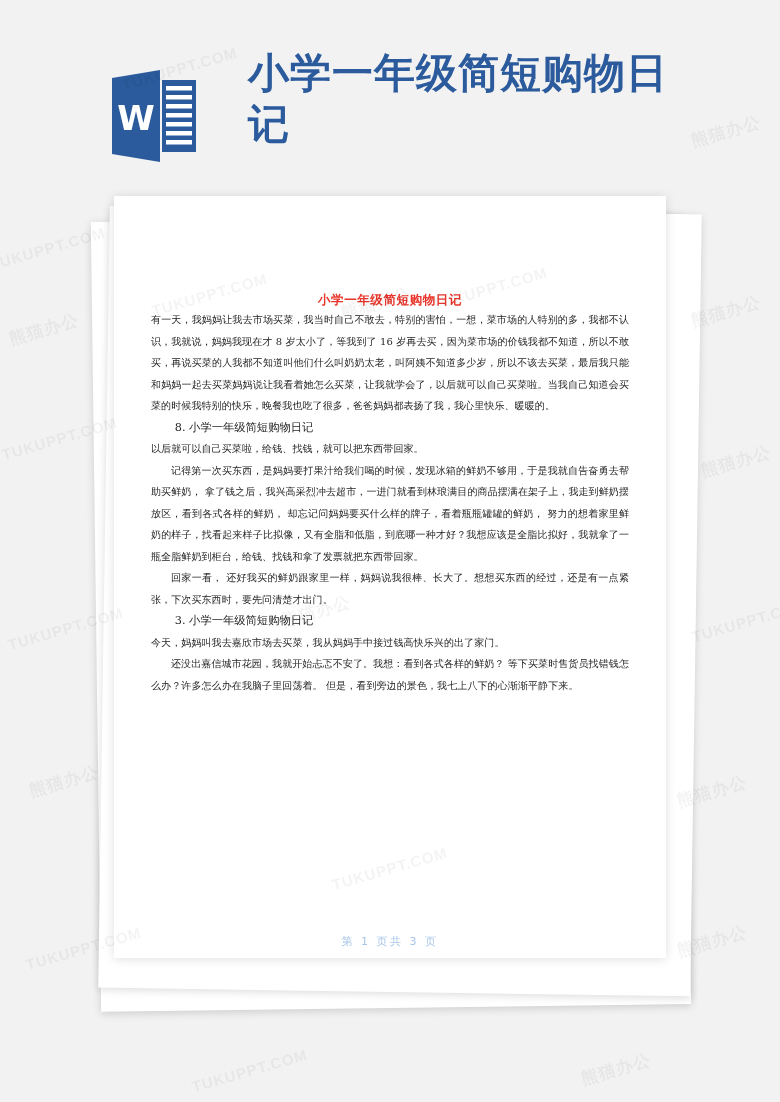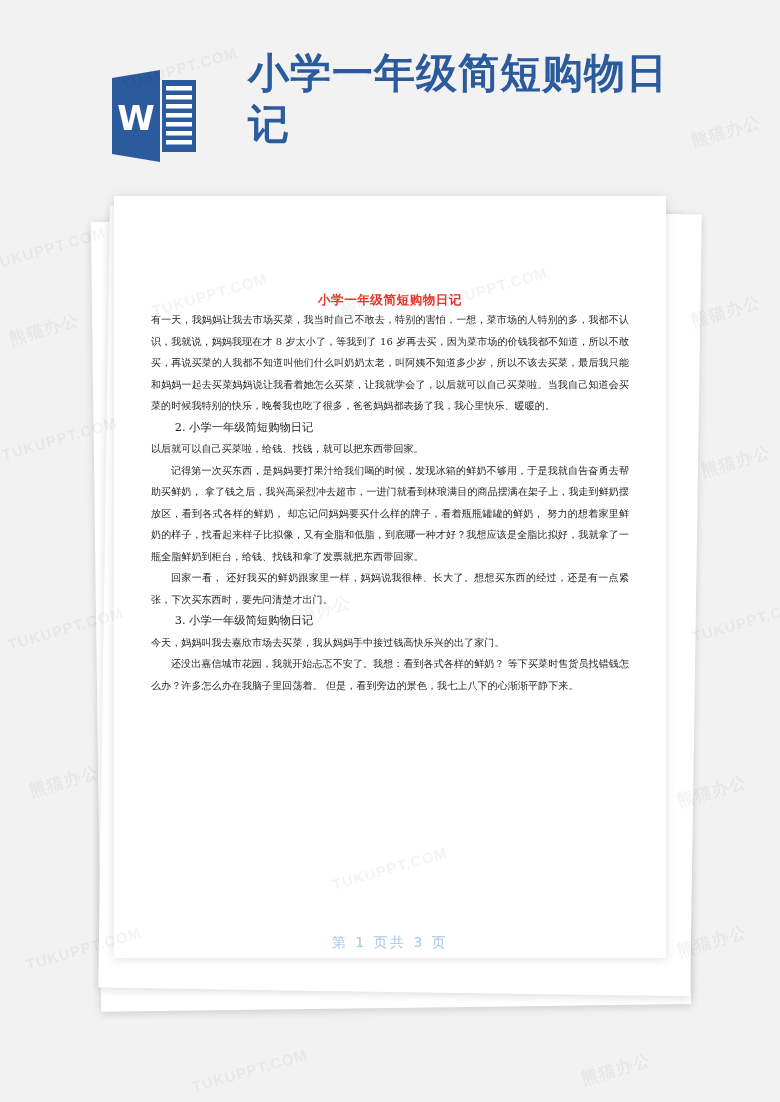--- a/index.html
+++ b/index.html
@@ -150,21 +150,21 @@
     letter-spacing: 0.1px;
   }
   .para.indent { text-indent: 2em; }
   .page-footer {
     position: absolute;
     left: 0;
     top: 738px;
     width: 552px;
     text-align: center;
     font-family: "DejaVu Sans", "Liberation Sans", sans-serif;
-    font-size: 14px;
+    font-size: 11px;
     color: #a8c6e8;
     letter-spacing: 2.5px;
   }
 </style>
 </head>
 <body>
 
 <div class="wm-layer">
   <div class="wm cn" style="left:8px;  top:318px;">熊猫办公</div>
   <div class="wm en" style="left:-12px; top:240px;">TUKUPPT.COM</div>
@@ -214,21 +214,21 @@
   <div class="sheet-front"></div>
 </div>
 
 <div class="doc">
   <div class="doc-inner">
 
     <div class="doc-heading">小学一年级简短购物日记</div>
 
     <p class="para">有一天，我妈妈让我去市场买菜，我当时自己不敢去，特别的害怕，一想，菜市场的人特别的多，我都不认识，我就说，妈妈我现在才 8 岁太小了，等我到了 16 岁再去买，因为菜市场的价钱我都不知道，所以不敢买，再说买菜的人我都不知道叫他们什么叫奶奶太老，叫阿姨不知道多少岁，所以不该去买菜，最后我只能和妈妈一起去买菜妈妈说让我看着她怎么买菜，让我就学会了，以后就可以自己买菜啦。当我自己知道会买菜的时候我特别的快乐，晚餐我也吃了很多，爸爸妈妈都表扬了我，我心里快乐、暖暖的。</p>
 
-    <div class="section-title">2. 小学一年级简短购物日记</div>
+    <div class="section-title">8. 小学一年级简短购物日记</div>
     <p class="para">以后就可以自己买菜啦，给钱、找钱，就可以把东西带回家。</p>
     <p class="para indent">记得第一次买东西，是妈妈要打果汁给我们喝的时候，发现冰箱的鲜奶不够用，于是我就自告奋勇去帮助买鲜奶， 拿了钱之后，我兴高采烈冲去超市，一进门就看到林琅满目的商品摆满在架子上，我走到鲜奶摆放区，看到各式各样的鲜奶， 却忘记问妈妈要买什么样的牌子，看着瓶瓶罐罐的鲜奶， 努力的想着家里鲜奶的样子，找看起来样子比拟像，又有全脂和低脂，到底哪一种才好？我想应该是全脂比拟好，我就拿了一瓶全脂鲜奶到柜台，给钱、找钱和拿了发票就把东西带回家。</p>
     <p class="para indent">回家一看， 还好我买的鲜奶跟家里一样，妈妈说我很棒、长大了。想想买东西的经过，还是有一点紧张，下次买东西时，要先问清楚才出门。</p>
 
     <div class="section-title">3. 小学一年级简短购物日记</div>
     <p class="para">今天，妈妈叫我去嘉欣市场去买菜，我从妈妈手中接过钱高快乐兴的出了家门。</p>
     <p class="para indent">还没出嘉信城市花园，我就开始忐忑不安了。我想：看到各式各样的鲜奶？ 等下买菜时售货员找错钱怎么办？许多怎么办在我脑子里回荡着。 但是，看到旁边的景色，我七上八下的心渐渐平静下来。</p>
 
   </div>
   <div class="page-footer">第 1 页共 3 页</div>

